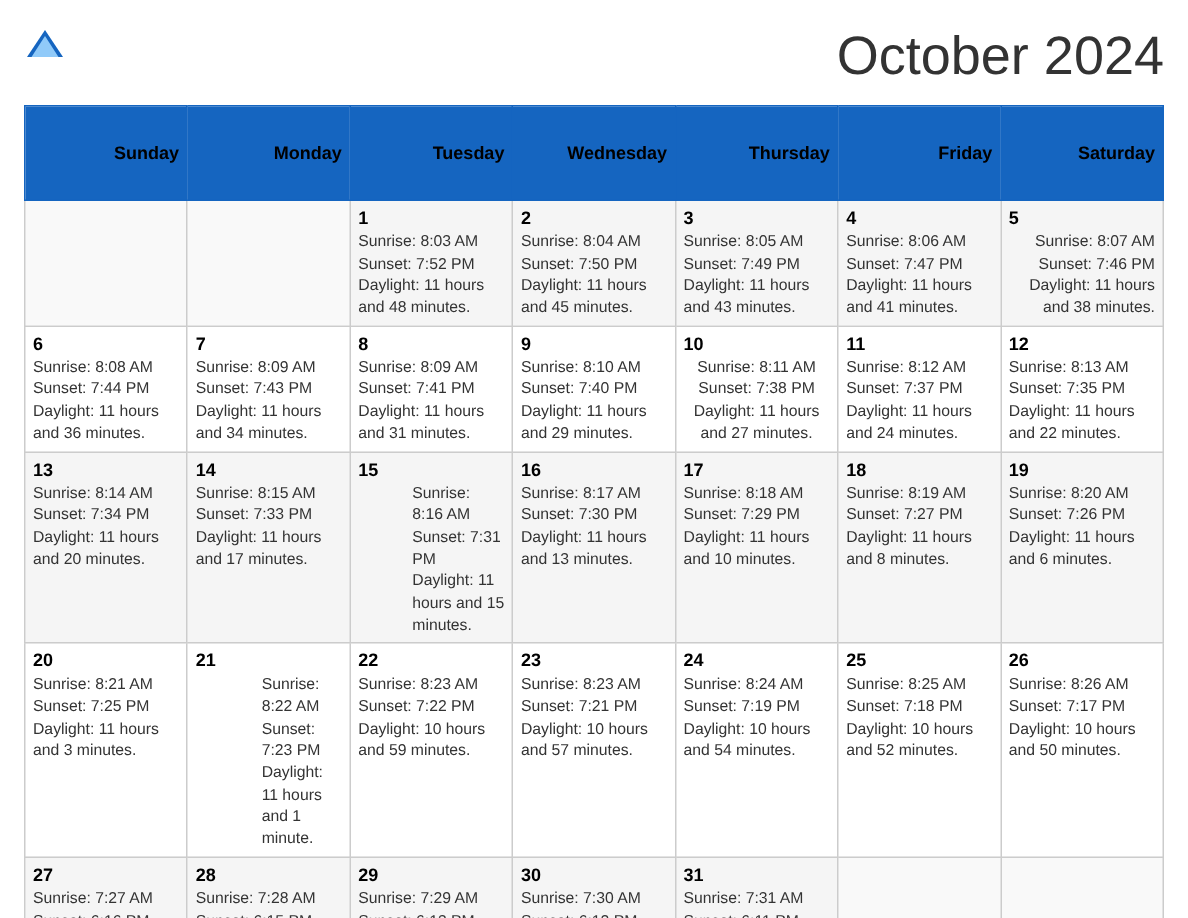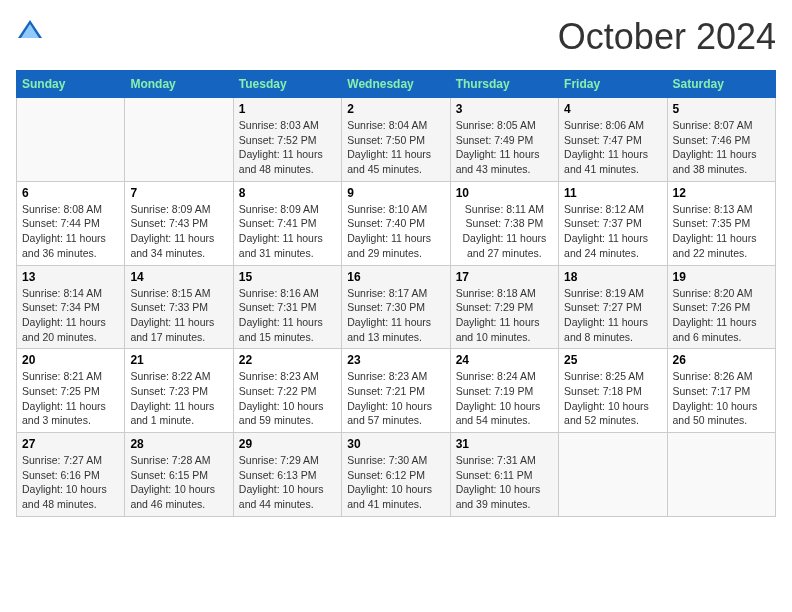--- a/index.html
+++ b/index.html
@@ -45,23 +45,23 @@
       font-size: 15px;
       color: #555;
     }
     table {
       width: 100%;
       border-collapse: collapse;
       font-size: 11px;
     }
     thead tr th {
       background-color: #1565c0;
-      color: #86efac;
-      padding: 6px 5px;
-      text-align: left;
+      color: #000000;
+      padding: 24px 5px;
+      text-align: right;
       font-weight: bold;
       font-size: 12px;
       border: 1px solid #1565c0;
     }
     tbody tr td {
       border: 1px solid #ccc;
       vertical-align: top;
       padding: 4px 5px;
       width: calc(100% / 7);
       height: 80px;
@@ -138,21 +138,21 @@
 Daylight: 11 hours and 43 minutes.</div>
         </td>
         <td>
           <span class="day-number">4</span>
           <div class="day-info" style="white-space: pre-line;">Sunrise: 8:06 AM
 Sunset: 7:47 PM
 Daylight: 11 hours and 41 minutes.</div>
         </td>
         <td>
           <span class="day-number">5</span>
-          <div class="day-info" style="white-space: pre-line;">Sunrise: 8:07 AM
+          <div class="day-info" style="white-space: pre-line; text-align: right;">Sunrise: 8:07 AM
 Sunset: 7:46 PM
 Daylight: 11 hours and 38 minutes.</div>
         </td>
       </tr>
       <tr>
         <td>
           <span class="day-number">6</span>
           <div class="day-info" style="white-space: pre-line;">Sunrise: 8:08 AM
 Sunset: 7:44 PM
 Daylight: 11 hours and 36 minutes.</div>
@@ -202,21 +202,21 @@
 Daylight: 11 hours and 20 minutes.</div>
         </td>
         <td>
           <span class="day-number">14</span>
           <div class="day-info" style="white-space: pre-line;">Sunrise: 8:15 AM
 Sunset: 7:33 PM
 Daylight: 11 hours and 17 minutes.</div>
         </td>
         <td>
           <span class="day-number">15</span>
-          <div class="day-info" style="white-space: pre-line;">Sunrise: 8:16 AM
+          <div class="day-info" style="white-space: pre-line; margin-left: 36px;">Sunrise: 8:16 AM
 Sunset: 7:31 PM
 Daylight: 11 hours and 15 minutes.</div>
         </td>
         <td>
           <span class="day-number">16</span>
           <div class="day-info" style="white-space: pre-line;">Sunrise: 8:17 AM
 Sunset: 7:30 PM
 Daylight: 11 hours and 13 minutes.</div>
         </td>
         <td>
@@ -240,21 +240,21 @@
       </tr>
       <tr>
         <td>
           <span class="day-number">20</span>
           <div class="day-info" style="white-space: pre-line;">Sunrise: 8:21 AM
 Sunset: 7:25 PM
 Daylight: 11 hours and 3 minutes.</div>
         </td>
         <td>
           <span class="day-number">21</span>
-          <div class="day-info" style="white-space: pre-line;">Sunrise: 8:22 AM
+          <div class="day-info" style="white-space: pre-line; margin-left: 44px;">Sunrise: 8:22 AM
 Sunset: 7:23 PM
 Daylight: 11 hours and 1 minute.</div>
         </td>
         <td>
           <span class="day-number">22</span>
           <div class="day-info" style="white-space: pre-line;">Sunrise: 8:23 AM
 Sunset: 7:22 PM
 Daylight: 10 hours and 59 minutes.</div>
         </td>
         <td>

